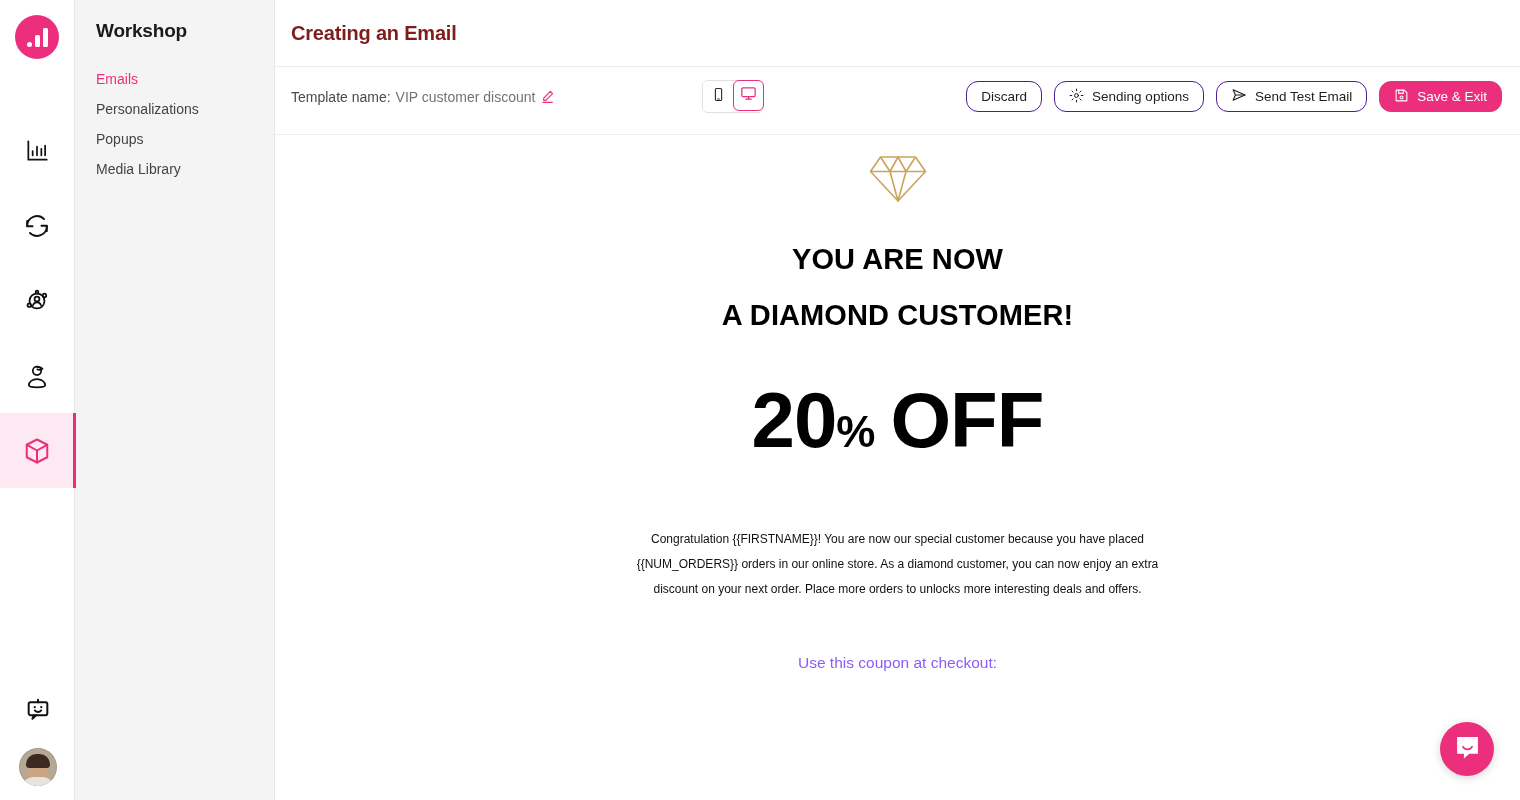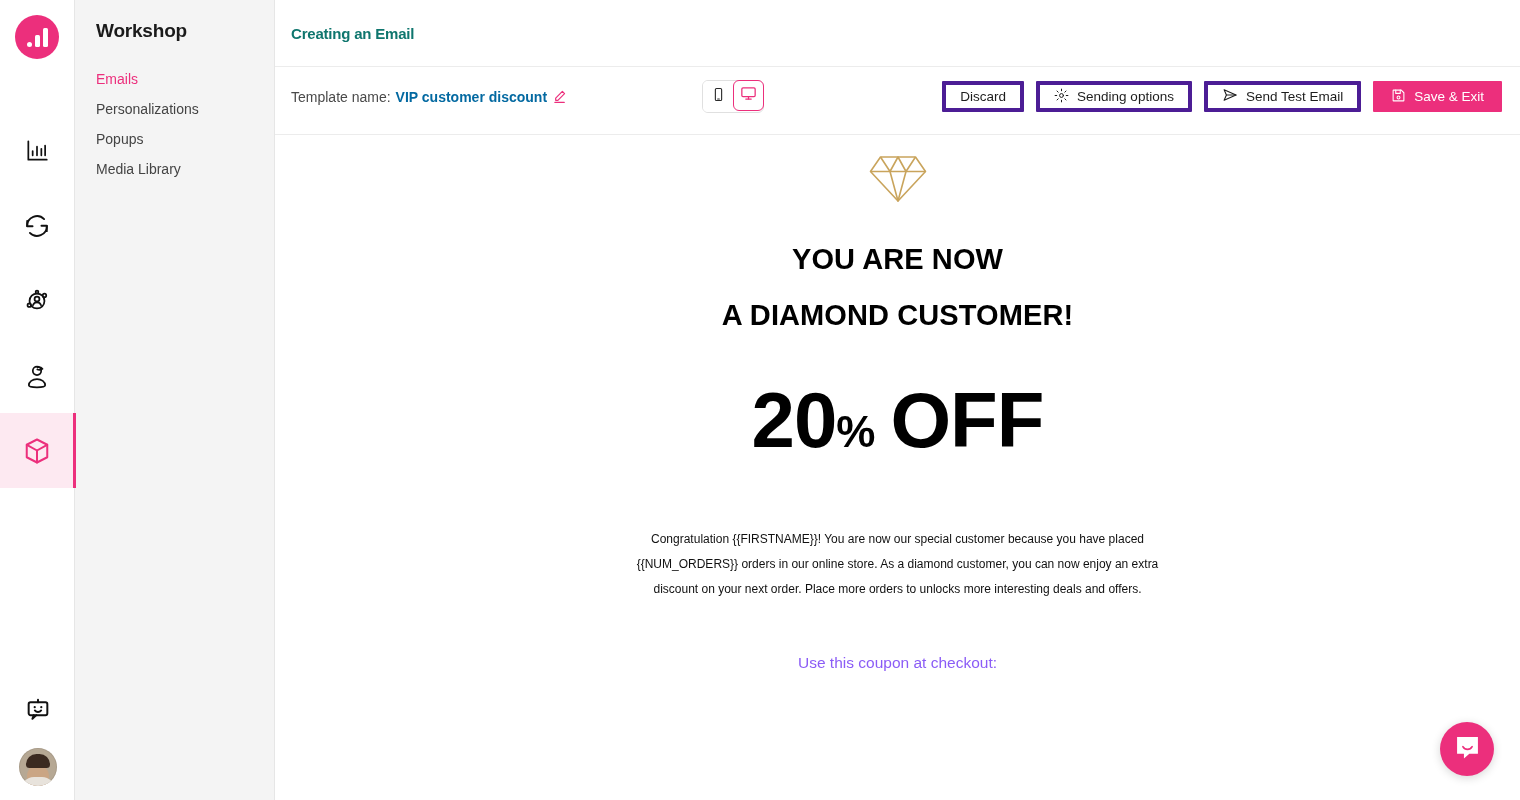--- a/index.html
+++ b/index.html
@@ -171,23 +171,23 @@
 
   .page-header {
     height: 67px;
     flex: 0 0 67px;
     display: flex;
     align-items: center;
     padding-left: 16px;
     border-bottom: 1px solid #ececec;
   }
   .page-title {
-    font-size: 15px;
+    font-size: 20px;
     font-weight: bold;
-    color: #0f766e;
+    color: #7f1d1d;
     letter-spacing: -0.2px;
   }
 
   .toolbar {
     height: 68px;
     flex: 0 0 68px;
     display: flex;
     align-items: center;
     padding: 0 18px 8px 16px;
     border-bottom: 1px solid #ececec;
@@ -195,21 +195,21 @@
   }
 
   .tmpl-name {
     font-size: 14px;
     color: #4a4a4a;
     display: flex;
     align-items: center;
     gap: 5px;
     white-space: nowrap;
   }
-  .tmpl-name .val { color: #0369a1; font-weight: bold; }
+  .tmpl-name .val { color: #737373; font-weight: normal; }
   .pencil { cursor: pointer; display: flex; align-items: center; }
 
   .device-toggle {
     position: absolute;
     left: 50%;
     transform: translateX(-50%);
     margin-left: -165px;
     display: flex;
     border: 1px solid #e0e0e0;
     border-radius: 6px;
@@ -233,22 +233,22 @@
   }
 
   .tb-actions {
     margin-left: auto;
     display: flex;
     align-items: center;
     gap: 12px;
   }
   .btn {
     height: 31px;
-    border: 4px solid #4c1d95;
-    border-radius: 1px;
+    border: 1px solid #4c1d95;
+    border-radius: 12px;
     background: #ffffff;
     color: #1d1d1d;
     font-size: 13.5px;
     font-family: "Liberation Sans", sans-serif;
     display: flex;
     align-items: center;
     justify-content: center;
     gap: 8px;
     padding: 0 14px;
     cursor: pointer;

